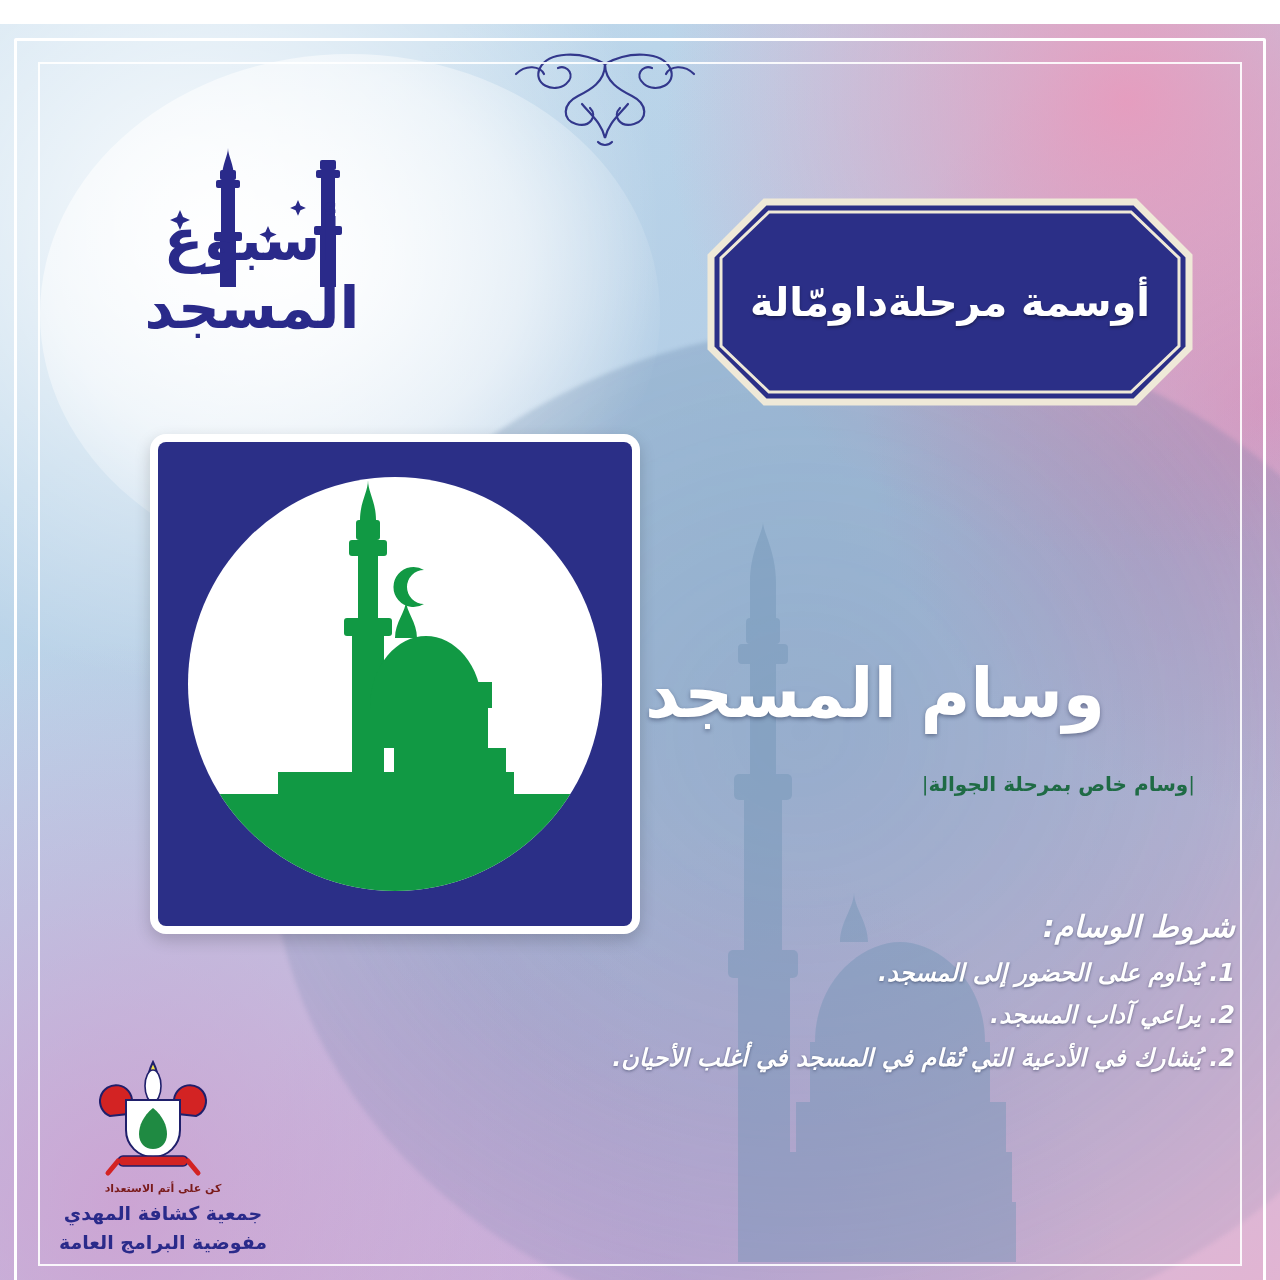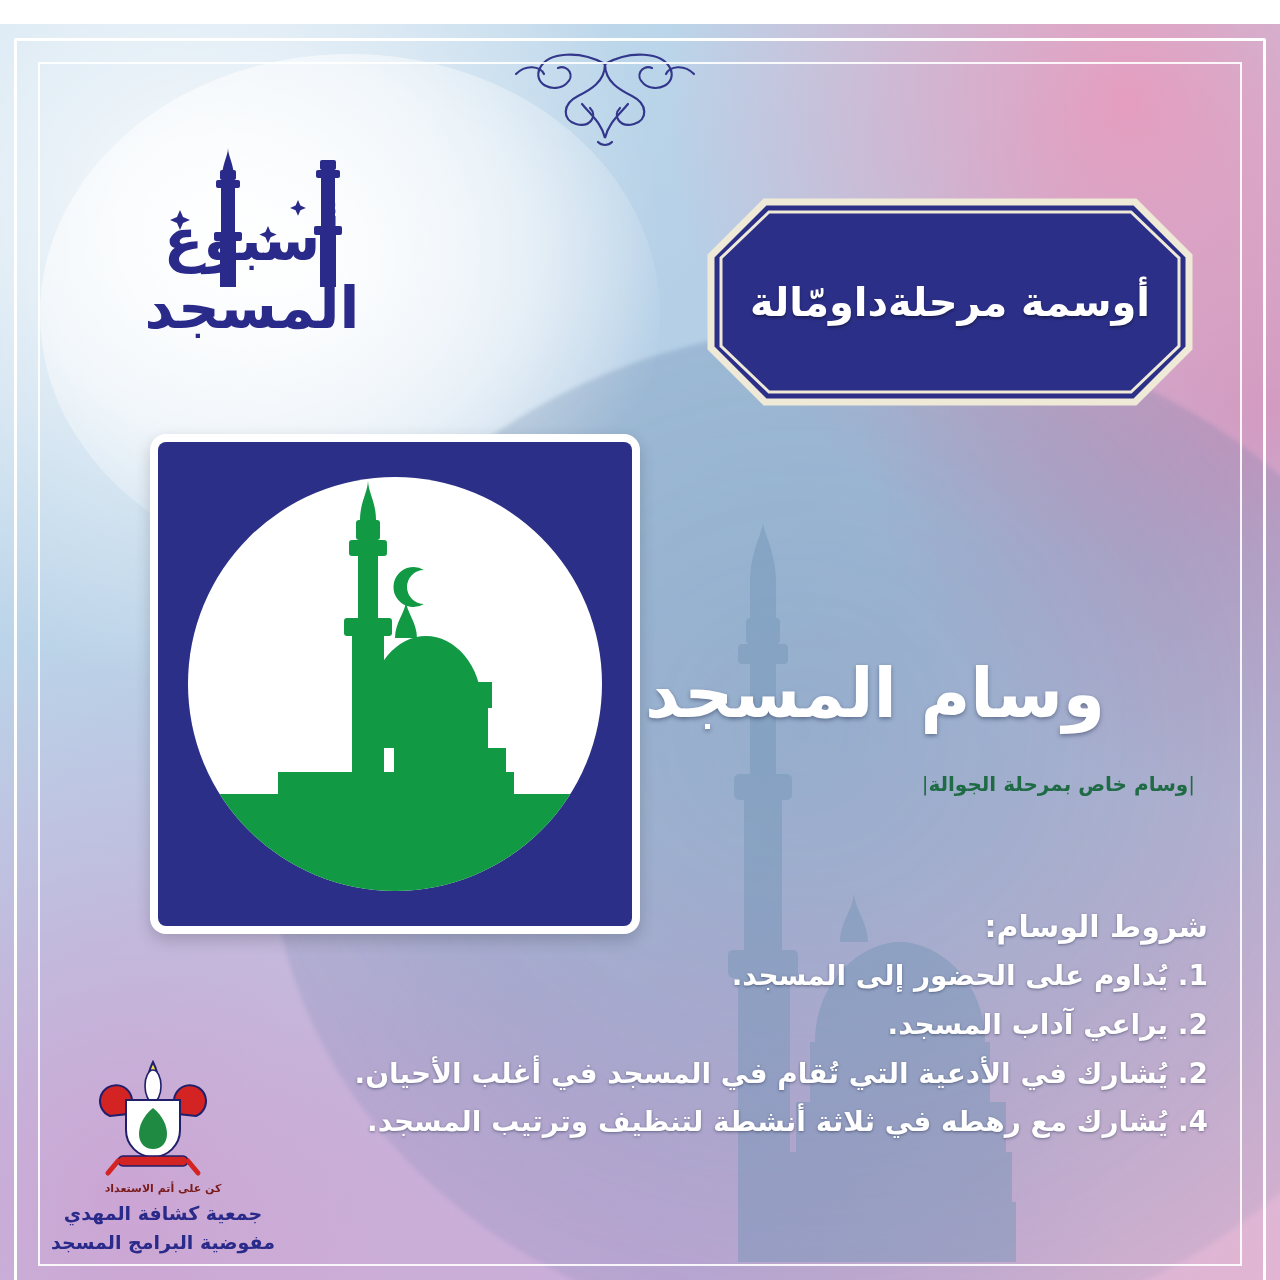--- a/index.html
+++ b/index.html
@@ -180,43 +180,44 @@
     font-weight: bold;
     direction: rtl;
   }
   .badge-subtitle .bar {
     color: #1f6b45;
     font-weight: normal;
   }
 
   .conditions {
     position: absolute;
-    right: 72px;
+    right: 45px;
     top: 885px;
     width: 1160px;
     direction: rtl;
     text-align: right;
     color: #ffffff;
+    font-style: italic;
   }
   .conditions-heading {
     font-size: 30px;
     font-weight: bold;
     color: #ffffff;
     margin-bottom: 10px;
     text-align: right;
     padding-right: 0;
     text-shadow: 0 1px 3px rgba(30,40,70,0.5);
   }
   .conditions ol {
     list-style: none;
     margin: 0;
     padding: 0;
   }
   .conditions li {
-    font-size: 28px;
+    font-size: 24px;
     font-weight: bold;
     line-height: 1.6;
     color: #ffffff;
     text-shadow: 0 1px 3px rgba(30,40,70,0.5);
     margin-bottom: 4px;
   }
 
   
   .scouts-emblem {
     position: absolute;
@@ -363,38 +364,37 @@
   <div class="badge-subtitle">
     <span class="bar">|</span><span>وسام خاص بمرحلة الجوالة</span><span class="bar">|</span>
   </div>
 
   <div class="conditions">
     <div class="conditions-heading">شروط الوسام:</div>
     <ol>
       <li>1. يُداوم على الحضور إلى المسجد.</li>
       <li>2. يراعي آداب المسجد.</li>
       <li>2. يُشارك في الأدعية التي تُقام في المسجد في أغلب الأحيان.</li>
-      <li>4. يُشارك مع رهطه في ثلاثة أنشطة لتنظيف وترتيب المسجد.</li>
     </ol>
   </div>
 
   <svg class="scouts-emblem" viewBox="0 0 130 130">
     <g>
       <path d="M65 6 C58 20 58 34 65 46 C72 34 72 20 65 6 Z" fill="#f2e14c" stroke="#1f1f6b" stroke-width="2"></path>
       <ellipse cx="65" cy="30" rx="8" ry="16" fill="#ffffff" stroke="#1f1f6b" stroke-width="1.6"></ellipse>
       <path d="M22 60 a16 16 0 1 1 22 -14 l-4 12 Z" fill="#d32323" stroke="#1f1f6b" stroke-width="2"></path>
       <path d="M108 60 a16 16 0 1 0 -22 -14 l4 12 Z" fill="#d32323" stroke="#1f1f6b" stroke-width="2"></path>
       <path d="M38 44 h54 v30 a27 27 0 0 1 -27 27 a27 27 0 0 1 -27 -27 Z" fill="#ffffff" stroke="#1f1f6b" stroke-width="2"></path>
       <path d="M65 52 c-10 8 -14 18 -14 26 c0 9 6 15 14 15 c8 0 14 -6 14 -15 c0 -8 -4 -18 -14 -26 z" fill="#1f8a42"></path>
       <rect x="30" y="100" width="70" height="10" rx="5" fill="#d32323" stroke="#1f1f6b" stroke-width="1.6"></rect>
       <path d="M30 105 l-10 12 M100 105 l10 12" stroke="#d32323" stroke-width="5" stroke-linecap="round"></path>
     </g>
   </svg>
 
   <div class="org-text">
     <span class="line-small">كن على أتم الاستعداد</span>
     <div>جمعية كشافة المهدي</div>
-    <div>مفوضية البرامج المسجد</div>
+    <div>مفوضية البرامج العامة</div>
   </div>
 
   <div class="frame-outer"></div>
   <div class="frame-inner"></div>
 </div>
 
 </body></html>

